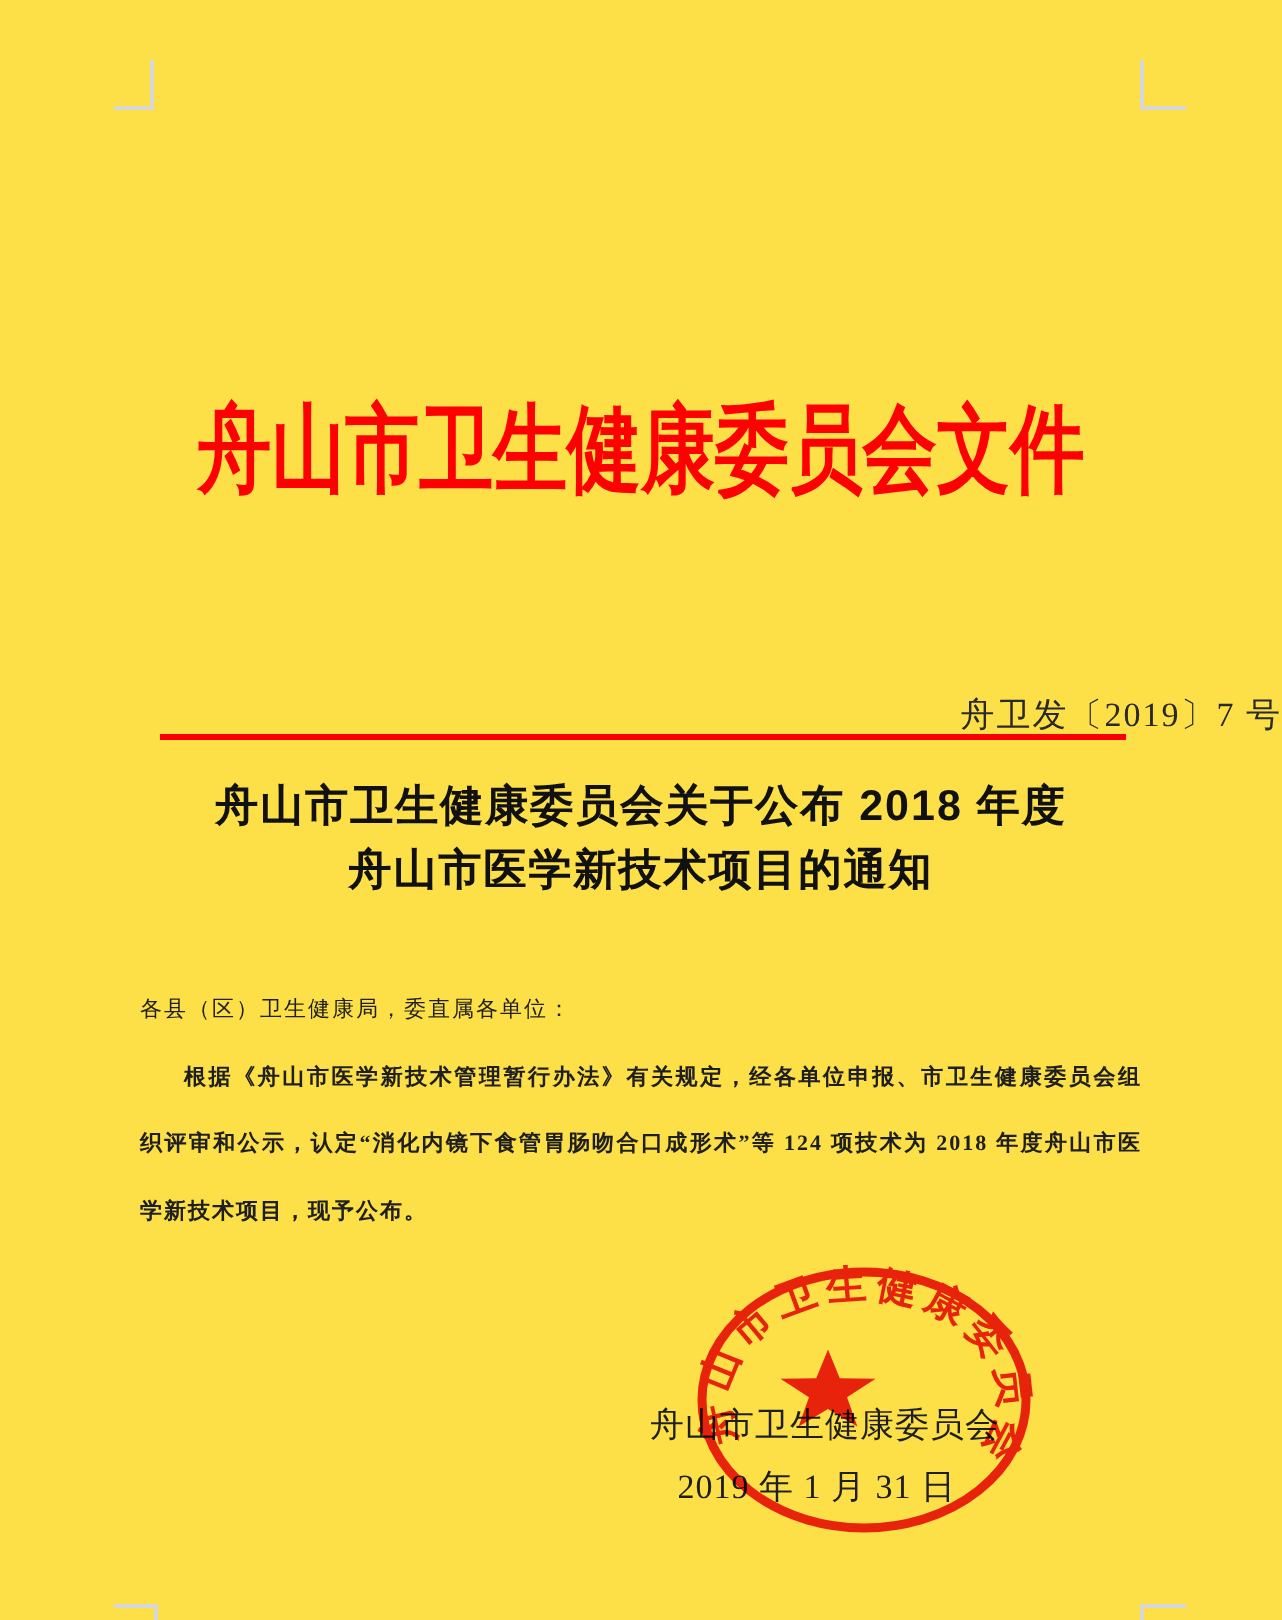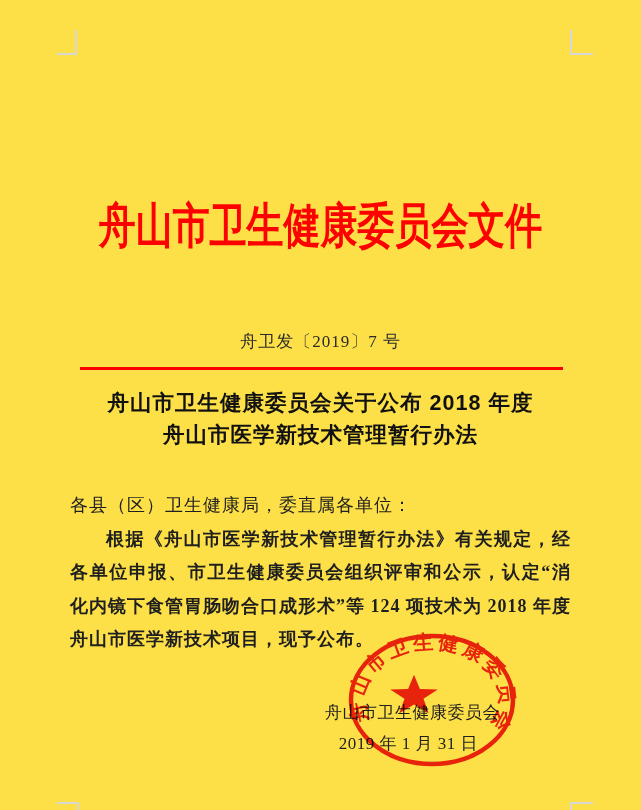--- a/index.html
+++ b/index.html
@@ -22,38 +22,38 @@
   .masthead{
     position:absolute;left:0;right:0;top:198px;
     text-align:center;white-space:nowrap;
     font-family:"Liberation Sans","DejaVu Sans",sans-serif;
     font-weight:700;font-size:48px;line-height:56px;
     color:#fe0000;
     transform:scaleX(0.77);transform-origin:center;
     letter-spacing:0px;
   }
   .doc-number{
-    position:absolute;left:0;right:0;top:330px;
-    text-align:center;
+    position:absolute;left:0;right:0;top:346px;
+    text-align:right;
     font-size:17px;letter-spacing:1px;color:#2a2a2a;
   }
   .red-rule{
     position:absolute;left:80px;top:367px;width:483px;height:3px;
     background:#fb0000;
   }
   .doc-title{
     position:absolute;left:0;right:0;top:387px;
     text-align:center;
     font-family:"Liberation Sans","DejaVu Sans",sans-serif;
     font-weight:700;font-size:21.5px;line-height:32px;
     color:#111;letter-spacing:1px;
   }
   .body-block{
     position:absolute;left:70px;top:489px;width:501px;
-    font-size:18px;line-height:33.5px;letter-spacing:1px;
+    font-size:11px;line-height:33.5px;letter-spacing:1px;
     text-align:justify;
   }
   .body-block p{margin:0;}
   .body-block .indent{text-indent:2em;font-weight:bold;}
   .sign-block{
     position:absolute;left:0;top:701px;width:641px;
     font-size:17px;letter-spacing:0.5px;
   }
   .sign-name{position:absolute;right:141px;top:0;white-space:nowrap;}
   .sign-date{position:absolute;right:163px;top:31px;white-space:nowrap;}
@@ -73,21 +73,21 @@
   <div class="mark mark-br"></div>
 
   <div class="masthead">舟山市卫生健康委员会文件</div>
 
   <div class="doc-number">舟卫发〔2019〕7 号</div>
 
   <div class="red-rule"></div>
 
   <div class="doc-title">
     <div>舟山市卫生健康委员会关于公布 2018 年度</div>
-    <div>舟山市医学新技术管理暂行办法</div>
+    <div>舟山市医学新技术项目的通知</div>
   </div>
 
   <div class="body-block">
     <p>各县（区）卫生健康局，委直属各单位：</p>
     <p class="indent">根据《舟山市医学新技术管理暂行办法》有关规定，经各单位申报、市卫生健康委员会组织评审和公示，认定“消化内镜下食管胃肠吻合口成形术”等 124 项技术为 2018 年度舟山市医学新技术项目，现予公布。</p>
   </div>
 
   <div class="sign-block">
     <div class="sign-name">舟山市卫生健康委员会</div>
     <div class="sign-date">2019 年 1 月 31 日</div>

